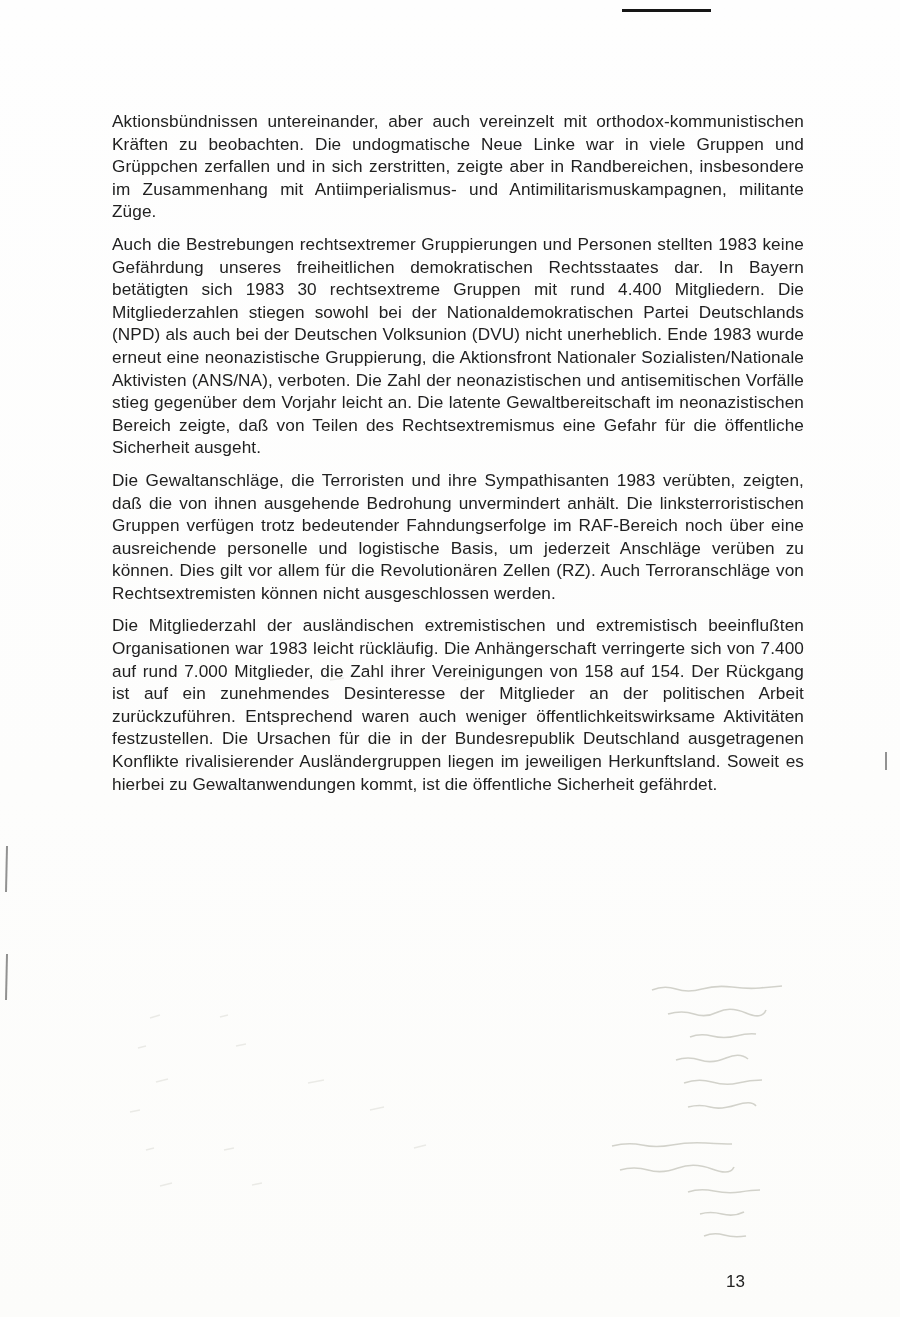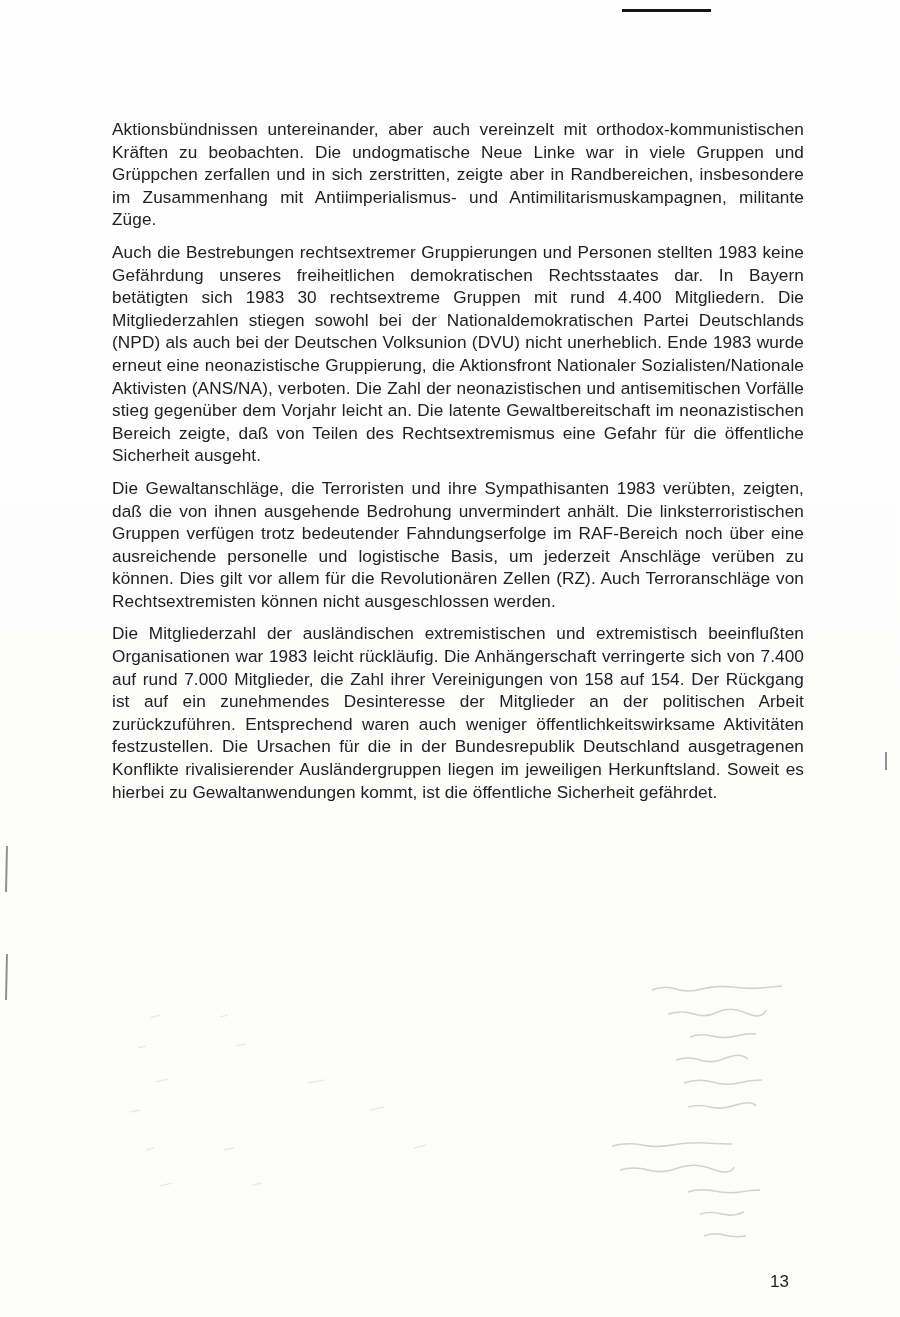--- a/index.html
+++ b/index.html
@@ -28,25 +28,25 @@
     left: 112px;
     top: 110px;
     width: 692px;
     font-size: 17.2px;
     line-height: 22.6px;
     letter-spacing: 0.1px;
     color: #212121;
     text-align: justify;
   }
   .text-column p {
-    margin: 8px 0 10px 0;
+    margin: 0 0 10px 0;
   }
   .page-number {
     position: absolute;
-    left: 770px;
+    left: 726px;
     top: 1272px;
     font-size: 17px;
     color: #222222;
   }
   .artifact-layer {
     position: absolute;
     left: 0;
     top: 0;
     pointer-events: none;
   }

